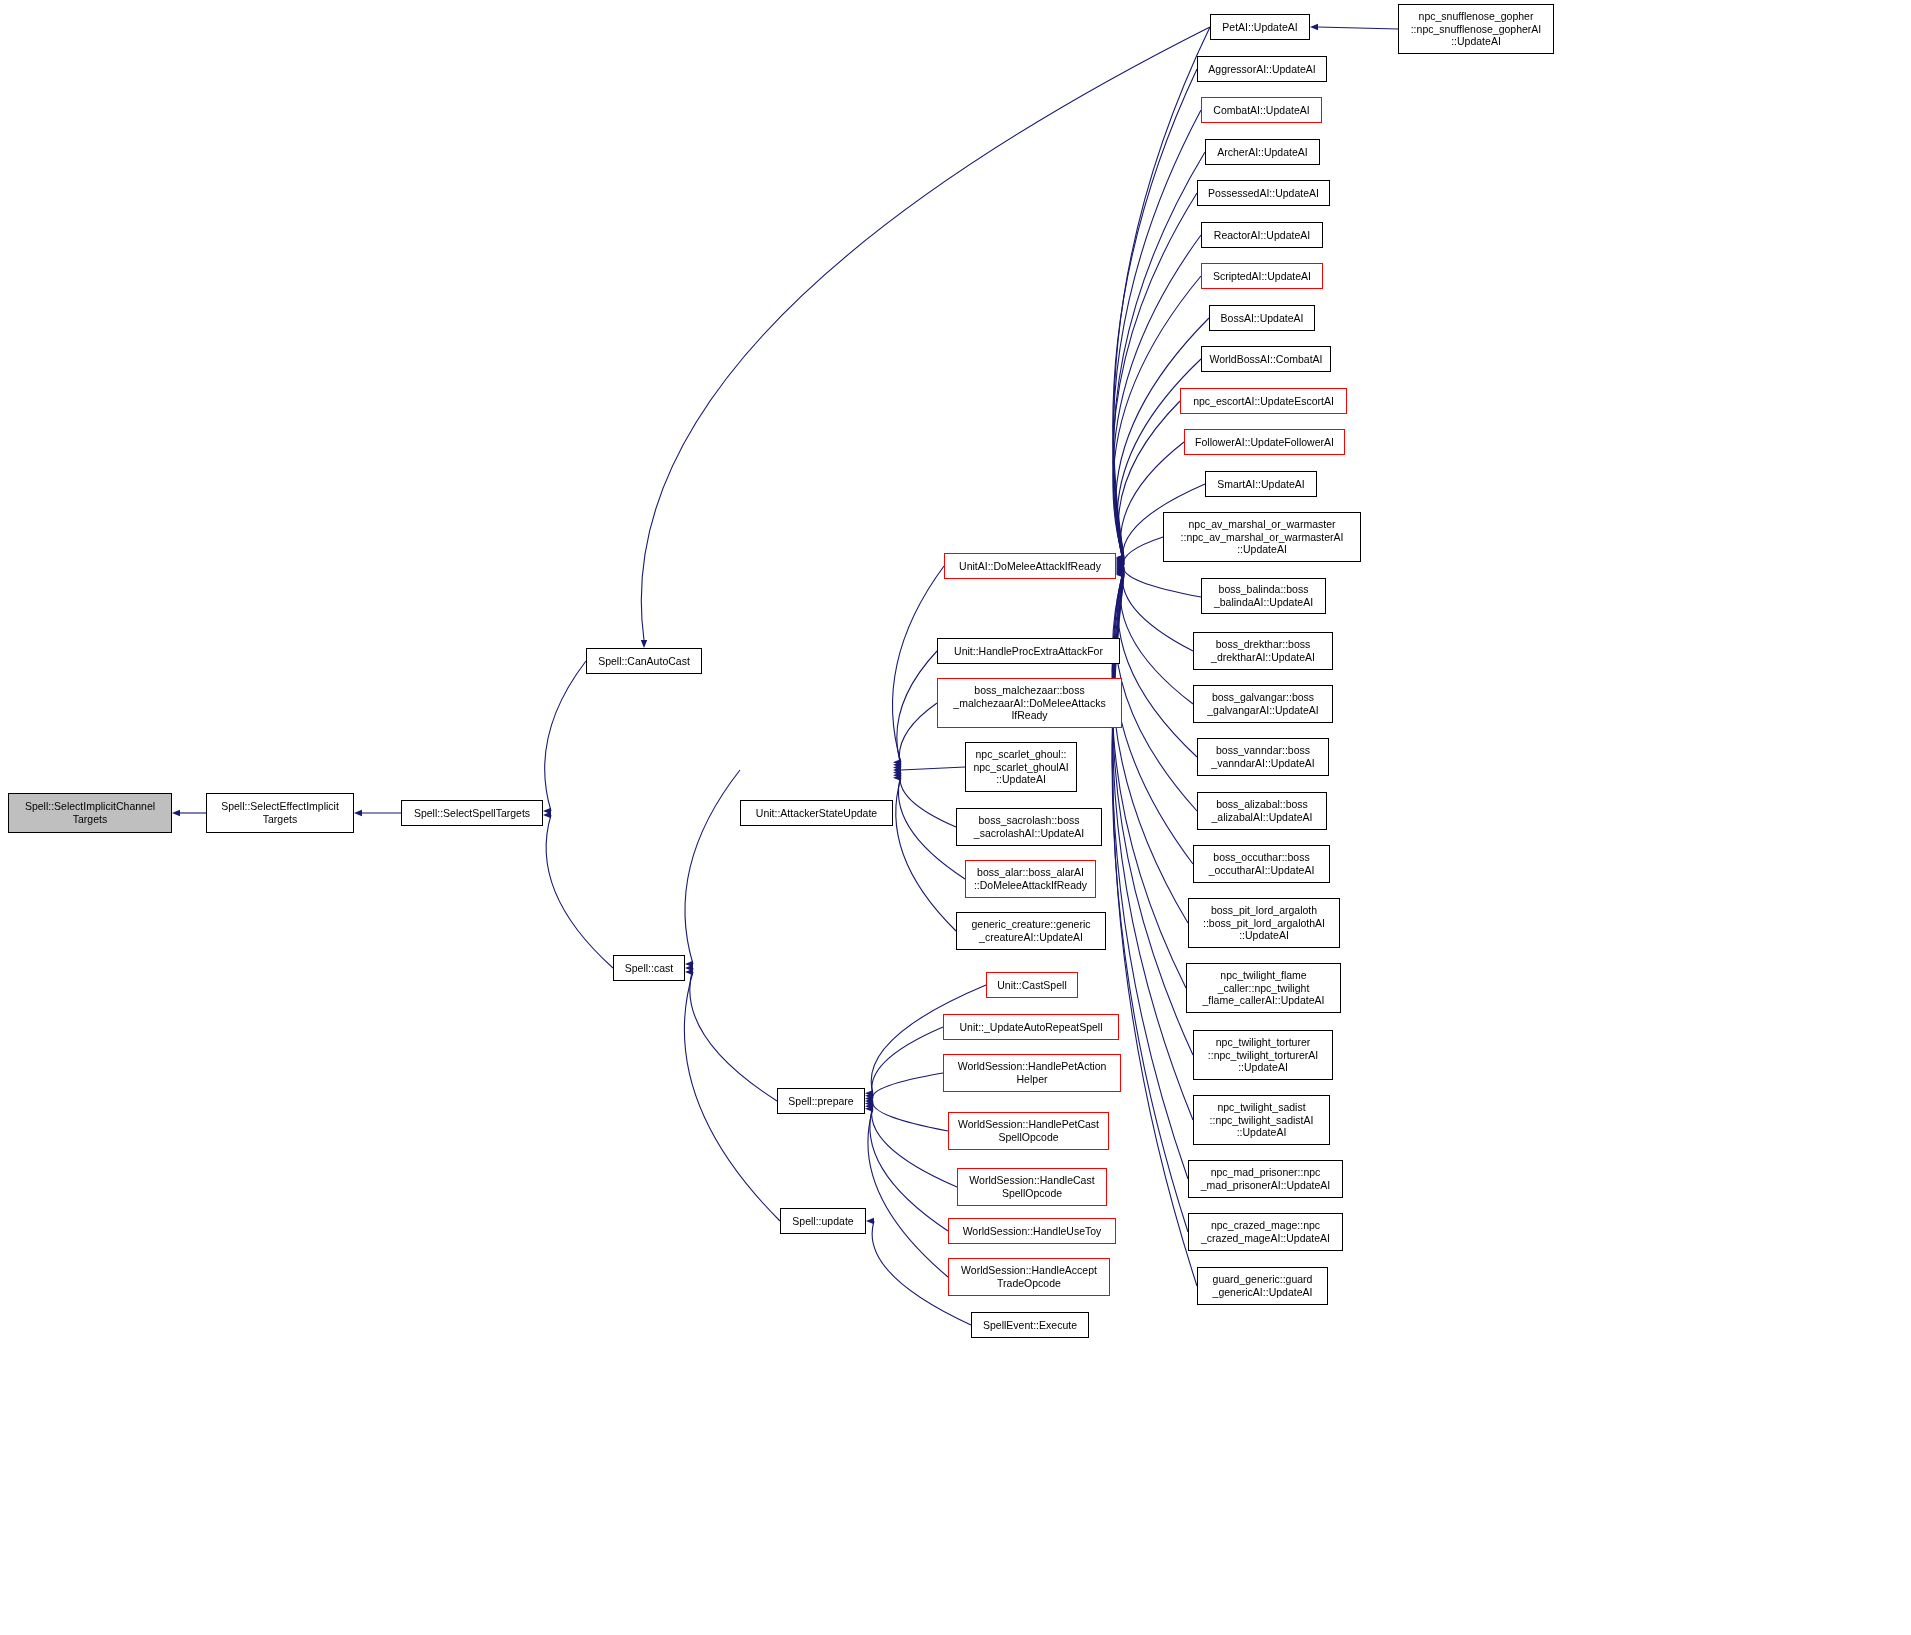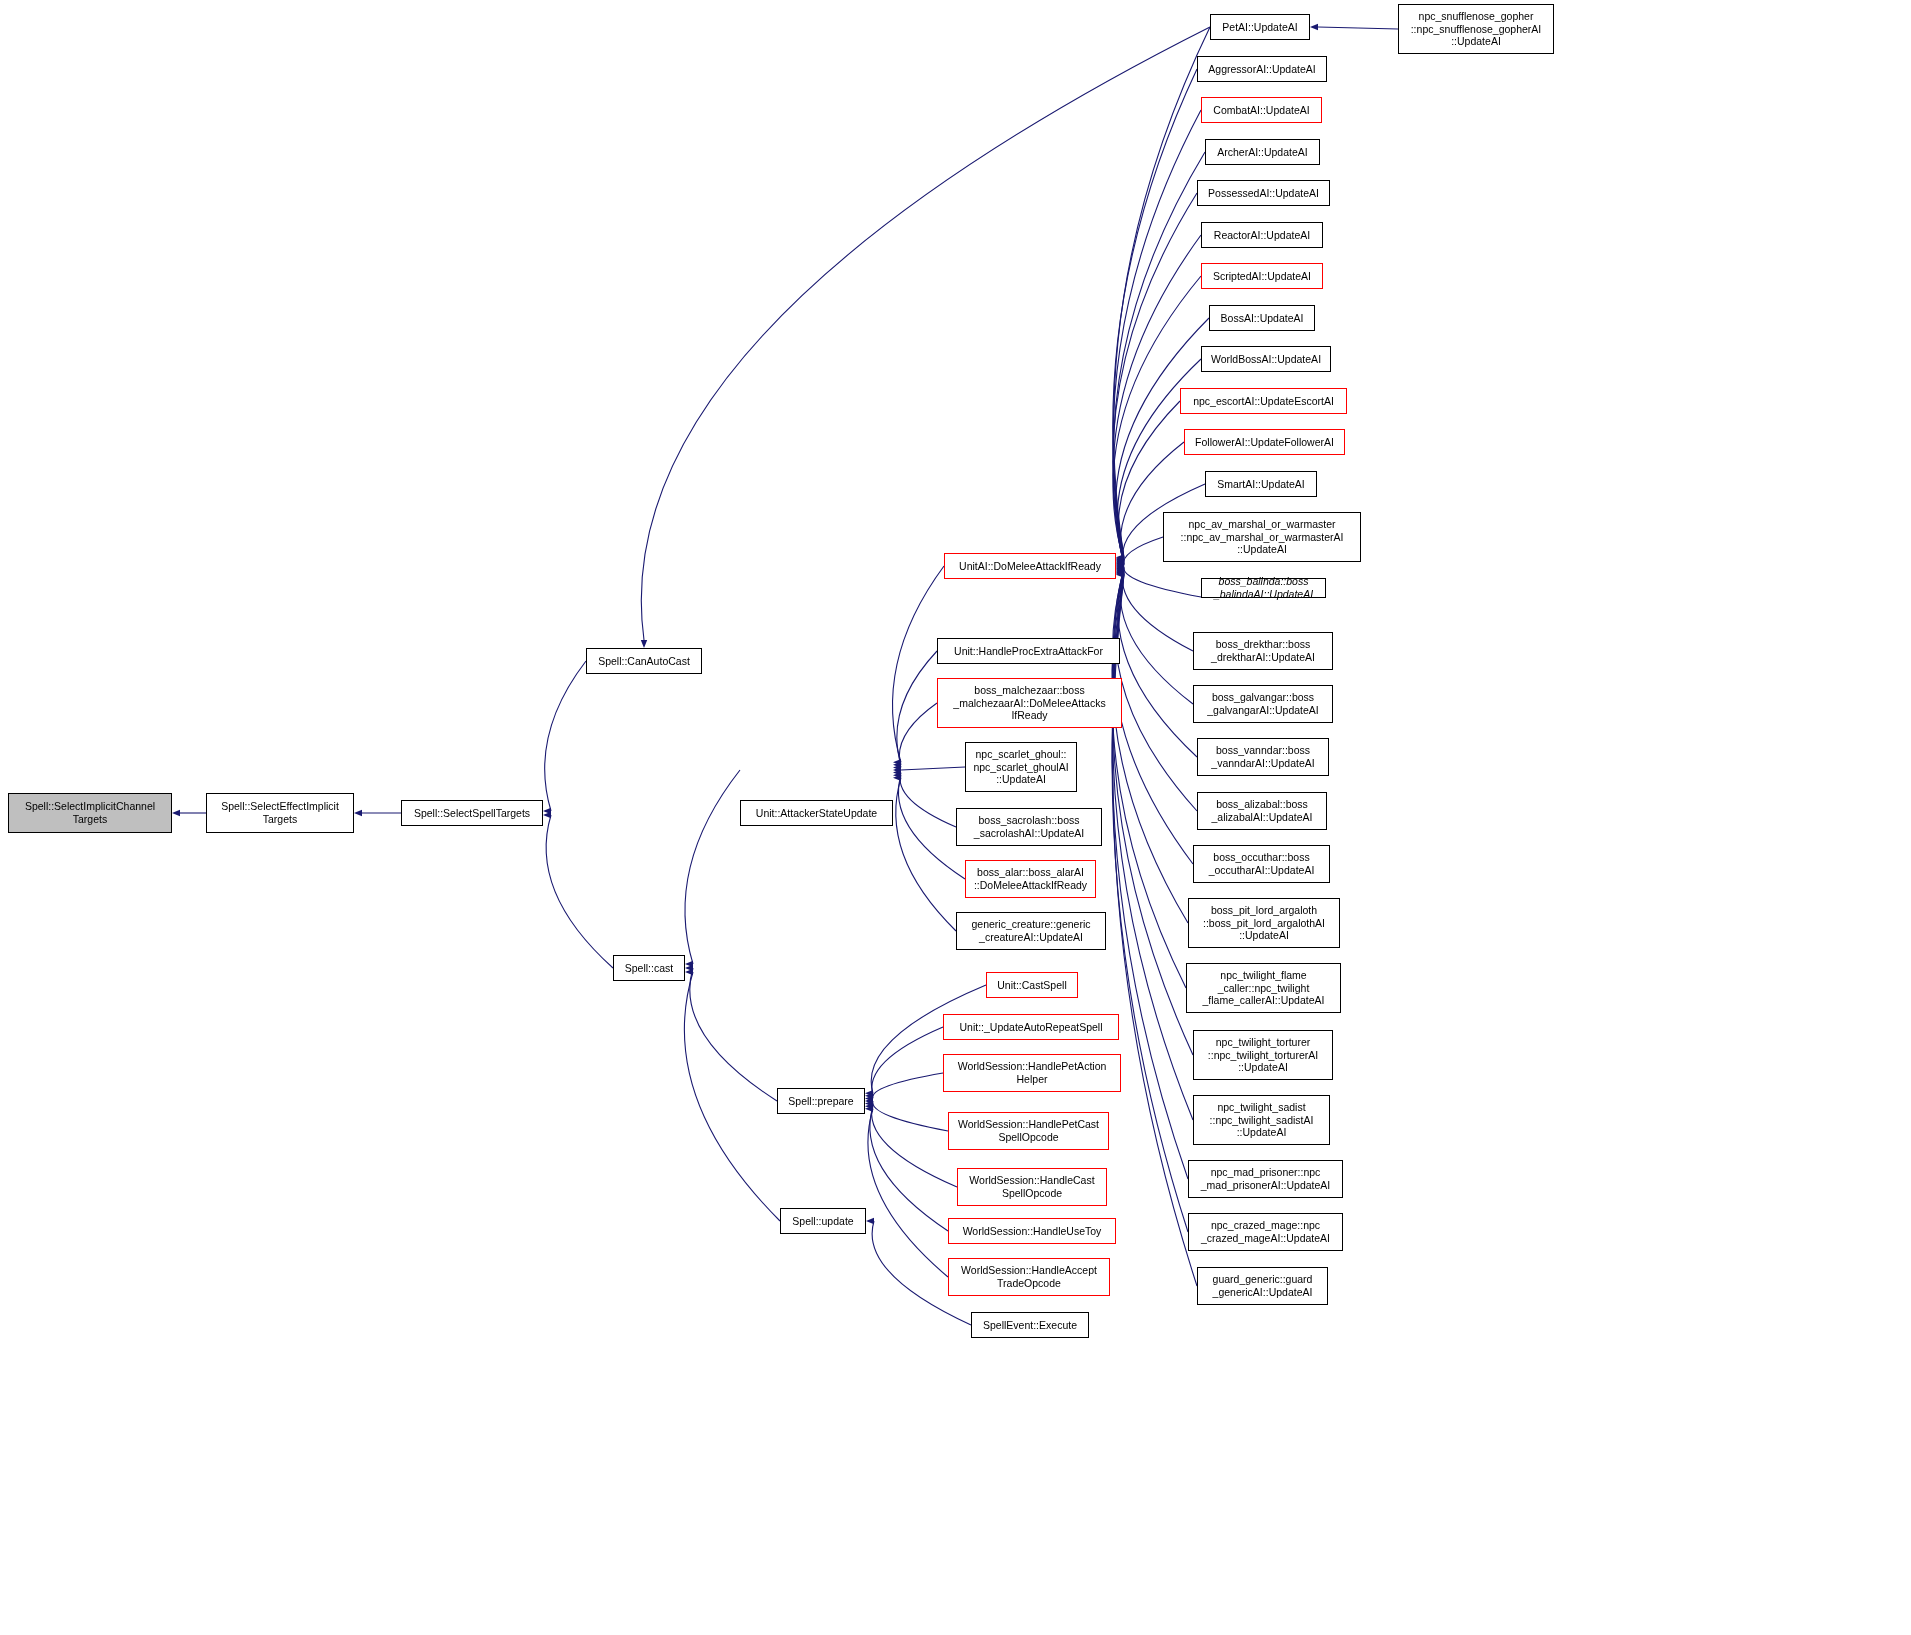--- a/index.html
+++ b/index.html
@@ -246,37 +246,37 @@
       <div class="node" style="left: 1201px; top: 222px; width: 122px; height: 26px;">
         <div>ReactorAI::UpdateAI</div>
       </div>
       <div class="node red" style="left: 1201px; top: 263px; width: 122px; height: 26px;">
         <div>ScriptedAI::UpdateAI</div>
       </div>
       <div class="node" style="left: 1209px; top: 305px; width: 106px; height: 26px;">
         <div>BossAI::UpdateAI</div>
       </div>
       <div class="node" style="left: 1201px; top: 346px; width: 130px; height: 26px;">
-        <div>WorldBossAI::UpdateAI</div>
+        <div>WorldBossAI::CombatAI</div>
       </div>
       <div class="node red" style="left: 1180px; top: 388px; width: 167px; height: 26px;">
         <div>npc_escortAI::UpdateEscortAI</div>
       </div>
       <div class="node red" style="left: 1184px; top: 429px; width: 161px; height: 26px;">
         <div>FollowerAI::UpdateFollowerAI</div>
       </div>
       <div class="node" style="left: 1205px; top: 471px; width: 112px; height: 26px;">
         <div>SmartAI::UpdateAI</div>
       </div>
       <div class="node" style="left: 1163px; top: 512px; width: 198px; height: 50px;">
         <div>npc_av_marshal_or_warmaster</div>
         <div>::npc_av_marshal_or_warmasterAI</div>
         <div>::UpdateAI</div>
       </div>
-      <div class="node" style="left: 1201px; top: 578px; width: 125px; height: 20px; font-style: italic;">
+      <div class="node" style="left: 1201px; top: 578px; width: 125px; height: 36px;">
         <div>boss_balinda::boss</div>
         <div>_balindaAI::UpdateAI</div>
       </div>
       <div class="node" style="left: 1193px; top: 632px; width: 140px; height: 38px;">
         <div>boss_drekthar::boss</div>
         <div>_drektharAI::UpdateAI</div>
       </div>
       <div class="node" style="left: 1193px; top: 685px; width: 140px; height: 38px;">
         <div>boss_galvangar::boss</div>
         <div>_galvangarAI::UpdateAI</div>

